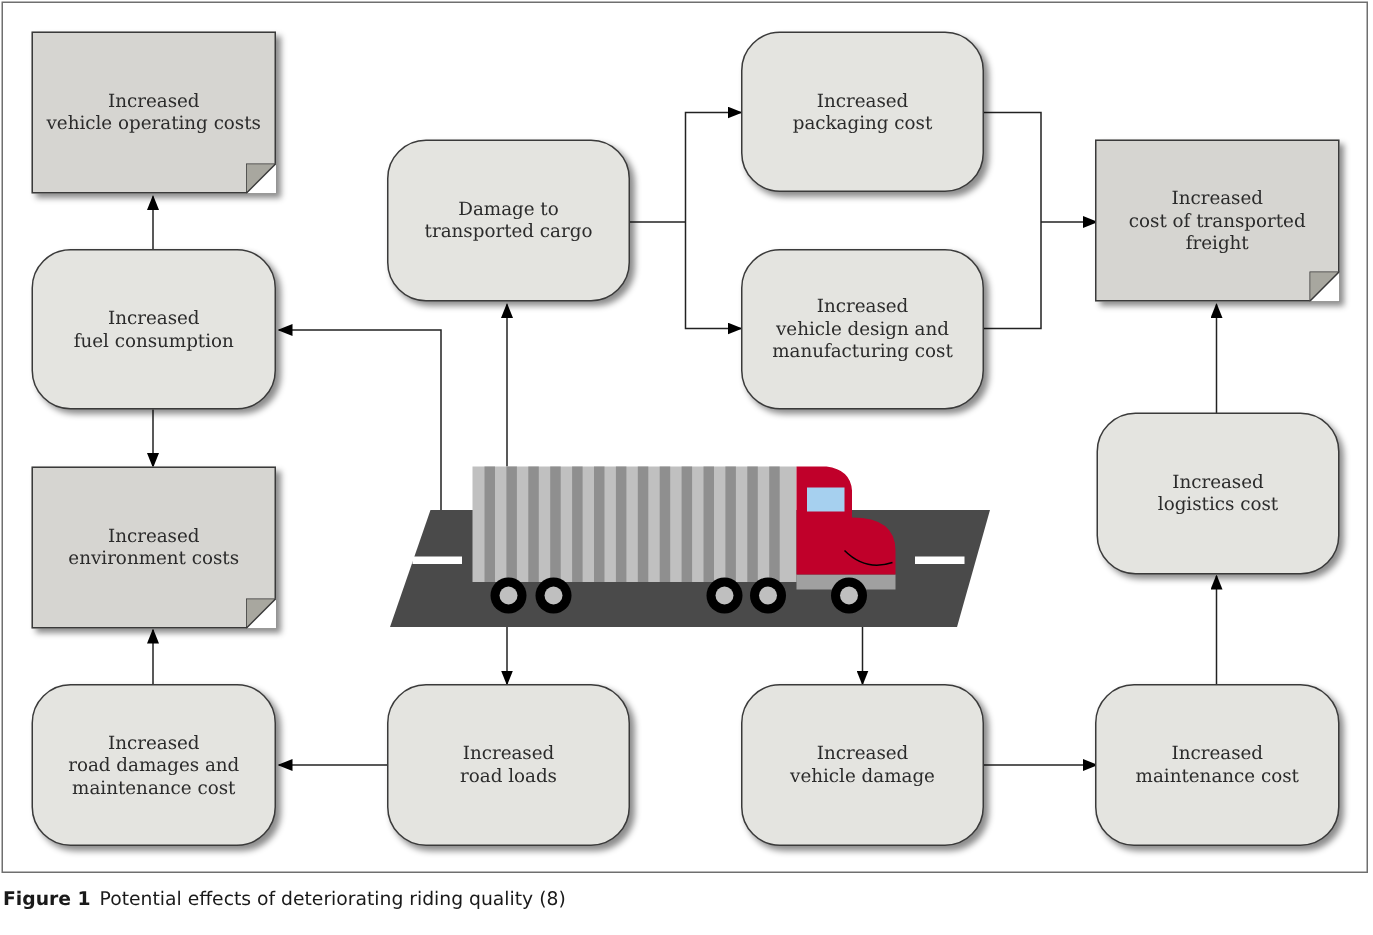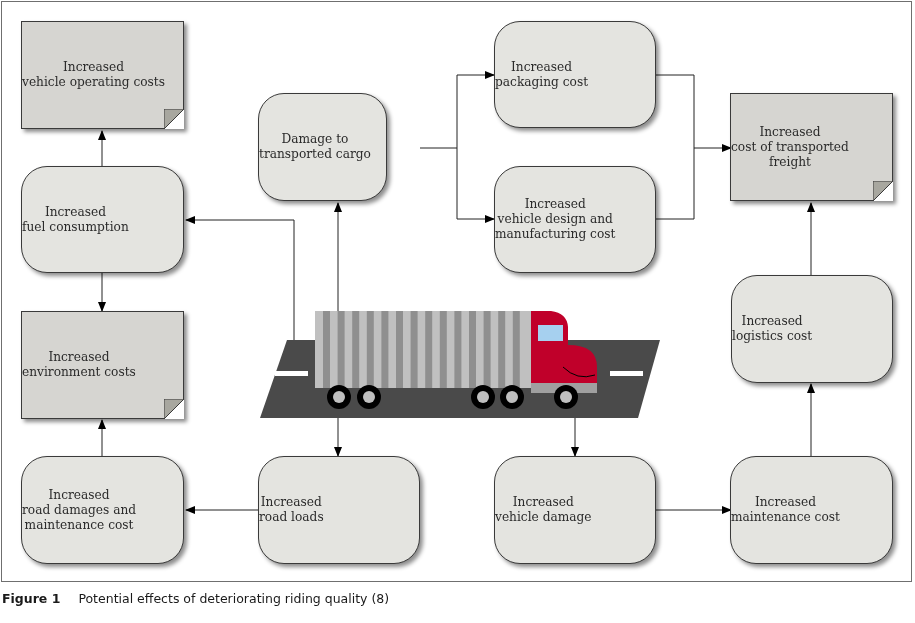--- a/index.html
+++ b/index.html
@@ -1,25 +1,25 @@
 <!DOCTYPE html>
 <html><head>
 <meta charset="utf-8">
 <style>
   html, body { margin: 0; padding: 0; background: #ffffff; }
   body { width: 915px; height: 623px; position: relative; overflow: hidden; font-family: "DejaVu Serif", serif; }
   .frame { position: absolute; left: 1px; top: 1px; width: 911px; height: 581px; border: 1px solid #6f6f6f; box-sizing: border-box; background: #fff; }
-  .node { position: absolute; box-sizing: border-box; border: 1.3px solid #3a3a3a; display: flex; align-items: center; text-align: center; color: #2b2b2b; font-size: 12.2px; line-height: 15px; }
+  .node { position: absolute; box-sizing: border-box; border: 1.3px solid #3a3a3a; display: flex; align-items: center; justify-content: center; text-align: center; color: #2b2b2b; font-size: 12.2px; line-height: 15px; }
   .rounded { background: #e4e4e0; border-radius: 26px; box-shadow: 3px 3px 4px rgba(0,0,0,0.45); }
   .note { background: #d6d5d1; box-shadow: 3px 3px 4px rgba(0,0,0,0.45); }
   .note .fold { position: absolute; right: -1px; bottom: -1px; width: 20px; height: 20px; }
   .node .lbl { white-space: pre-line; }
   svg.wires { position: absolute; left: 0; top: 0; }
   .caption { position: absolute; left: 2px; top: 591px; font-family: "DejaVu Sans", sans-serif; font-size: 12.5px; color: #1a1a1a; }
-  .caption .fig { font-weight: bold; margin-right: 18px; }
+  .caption .fig { font-weight: bold; margin-right: 6px; }
 </style>
 </head>
 <body>
 
 <div class="frame"></div>
 
 <svg class="wires" width="915" height="623">
   <defs>
     <marker id="ah" markerWidth="10" markerHeight="8" refX="9" refY="4" orient="auto" markerUnits="userSpaceOnUse">
       <path d="M0,0 L10,4 L0,8 Z" fill="#000"></path>
@@ -131,21 +131,21 @@
 </div>
 <div class="node rounded" style="left:21px;top:456px;width:163px;height:108px;">
   <span class="lbl">Increased
 road damages and
 maintenance cost</span>
 </div>
 <div class="node rounded" style="left:258px;top:456px;width:162px;height:108px;">
   <span class="lbl">Increased
 road loads</span>
 </div>
-<div class="node rounded" style="left:258px;top:93px;width:129px;height:108px;">
+<div class="node rounded" style="left:258px;top:93px;width:162px;height:108px;">
   <span class="lbl">Damage to
 transported cargo</span>
 </div>
 <div class="node rounded" style="left:494px;top:21px;width:162px;height:107px;">
   <span class="lbl">Increased
 packaging cost</span>
 </div>
 <div class="node rounded" style="left:494px;top:166px;width:162px;height:107px;">
   <span class="lbl">Increased
 vehicle design and

